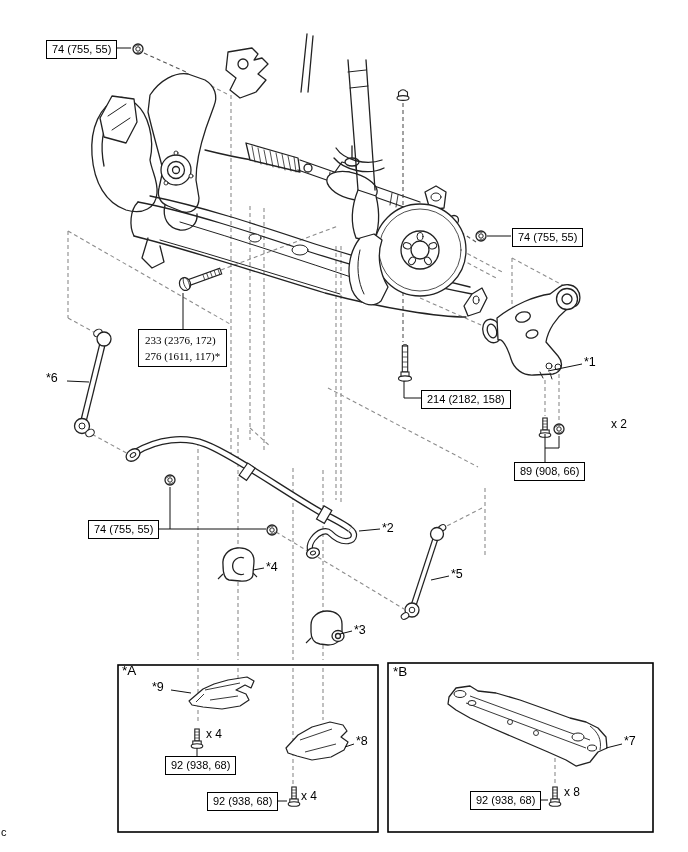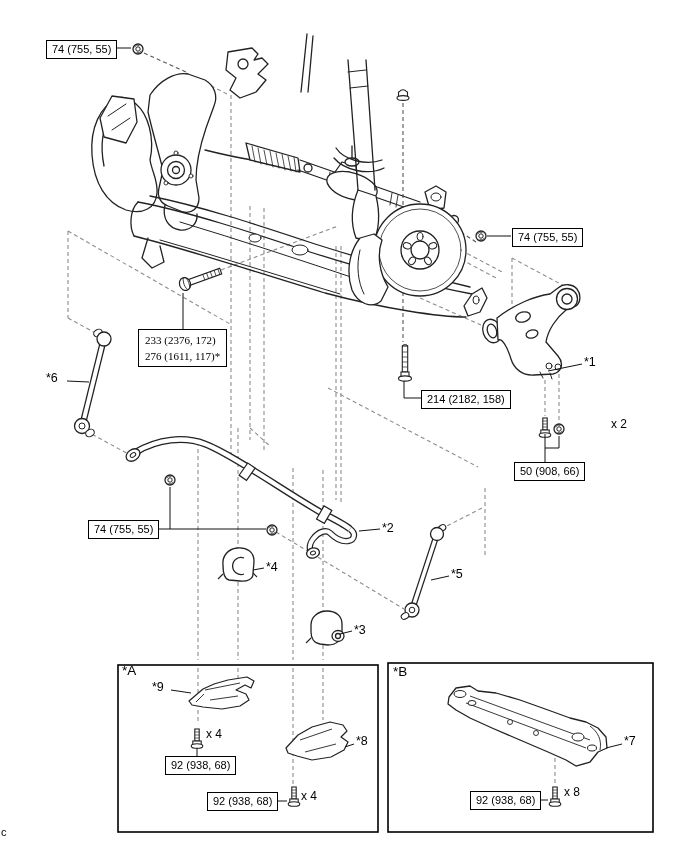--- a/index.html
+++ b/index.html
@@ -285,21 +285,21 @@
   <rect x="388" y="663" width="265" height="169" fill="none" stroke="#000" stroke-width="1.6"></rect>
 </svg>
 
   <div class="callout" style="left:46px;top:40px;">74 (755, 55)</div>
   <div class="callout" style="left:512px;top:228px;">74 (755, 55)</div>
   <div class="callout two" style="left:138px;top:329px;font-family:Liberation Serif, serif;">
     <div>233 (2376, 172)</div>
     <div>276 (1611, 117)*</div>
   </div>
   <div class="callout" style="left:421px;top:390px;">214 (2182, 158)</div>
-  <div class="callout" style="left:514px;top:462px;">50 (908, 66)</div>
+  <div class="callout" style="left:514px;top:462px;">89 (908, 66)</div>
   <div class="callout" style="left:88px;top:520px;">74 (755, 55)</div>
   <div class="callout" style="left:165px;top:756px;">92 (938, 68)</div>
   <div class="callout" style="left:207px;top:792px;">92 (938, 68)</div>
   <div class="callout" style="left:470px;top:791px;">92 (938, 68)</div>
 
   <span class="plabel" style="left:584px;top:356px;">*1</span>
   <span class="plabel" style="left:382px;top:522px;">*2</span>
   <span class="plabel" style="left:354px;top:624px;">*3</span>
   <span class="plabel" style="left:266px;top:561px;">*4</span>
   <span class="plabel" style="left:451px;top:568px;">*5</span>

